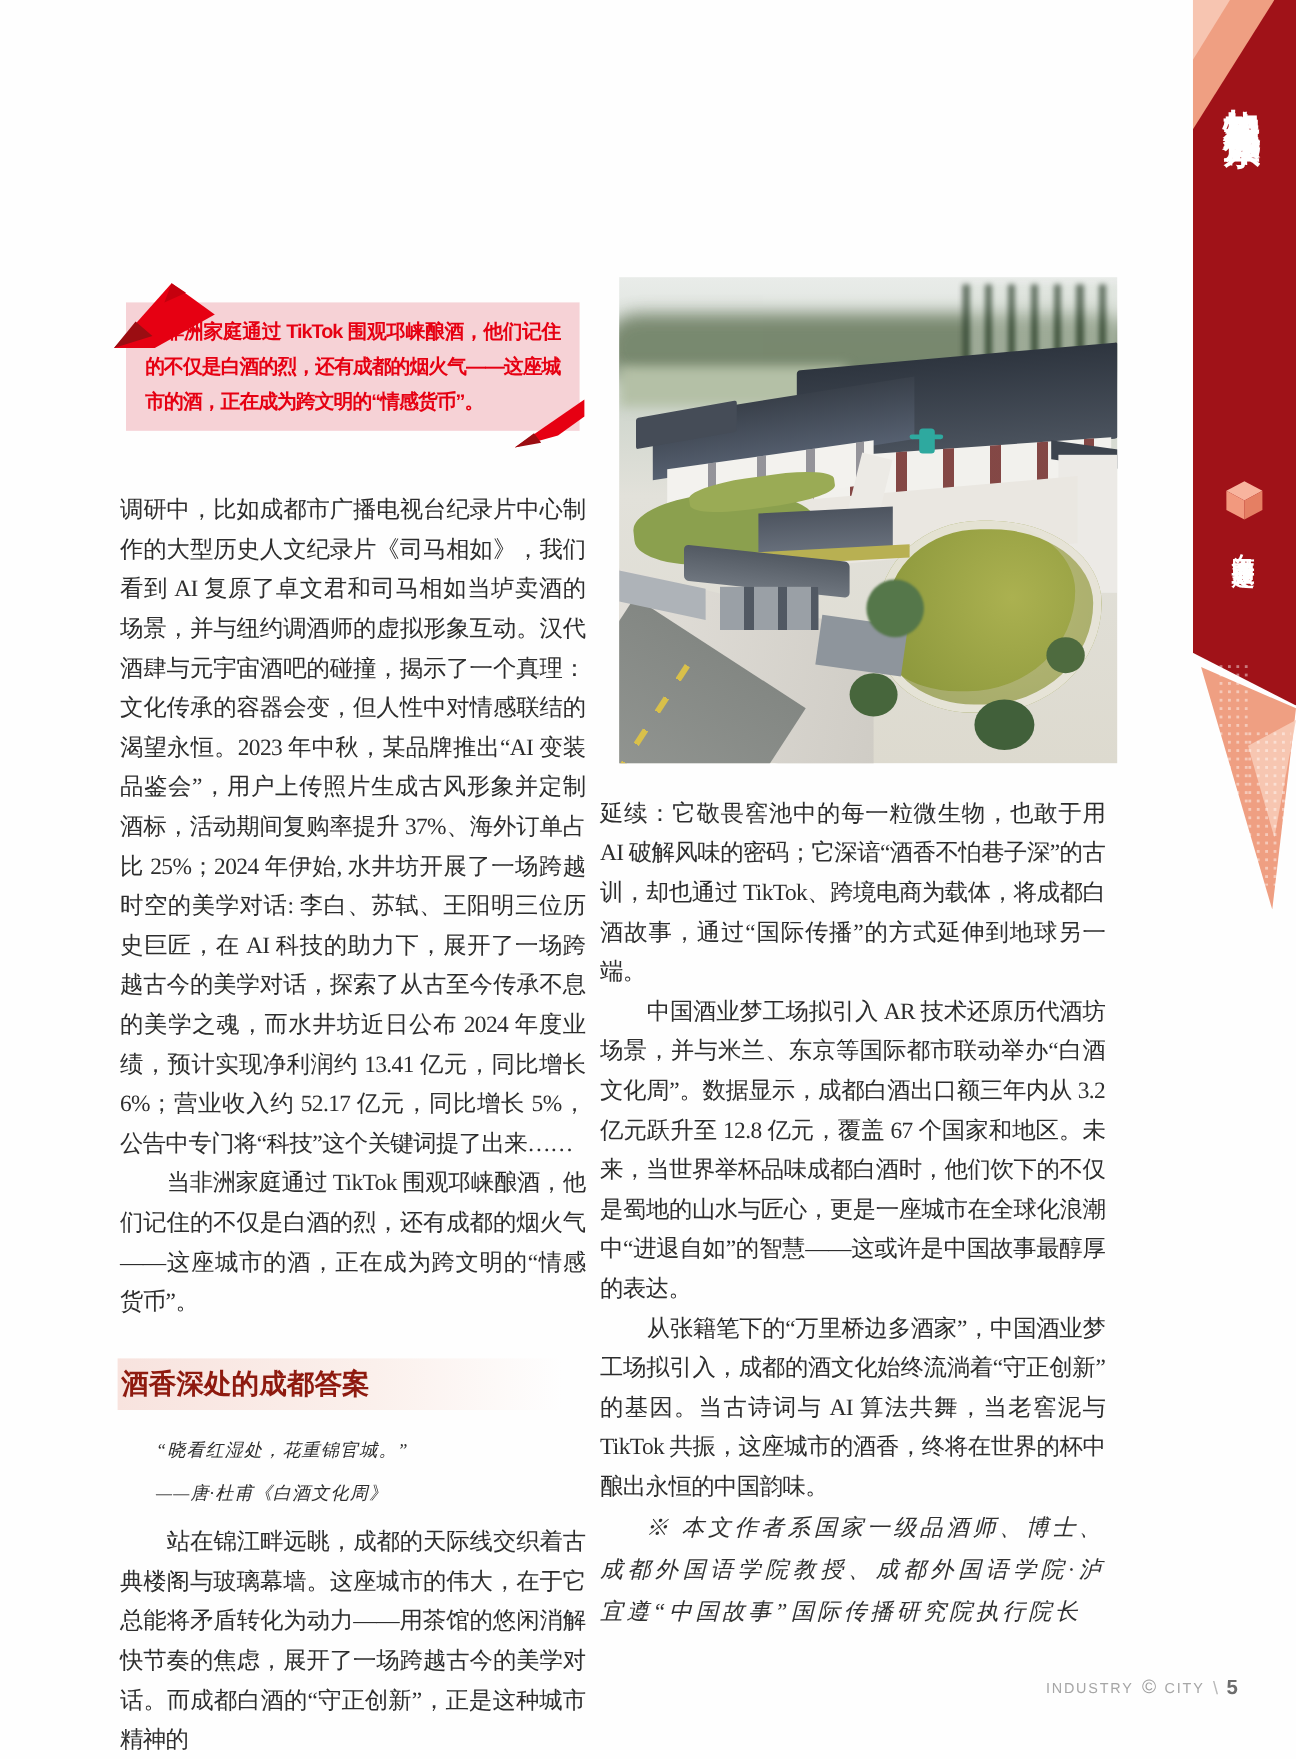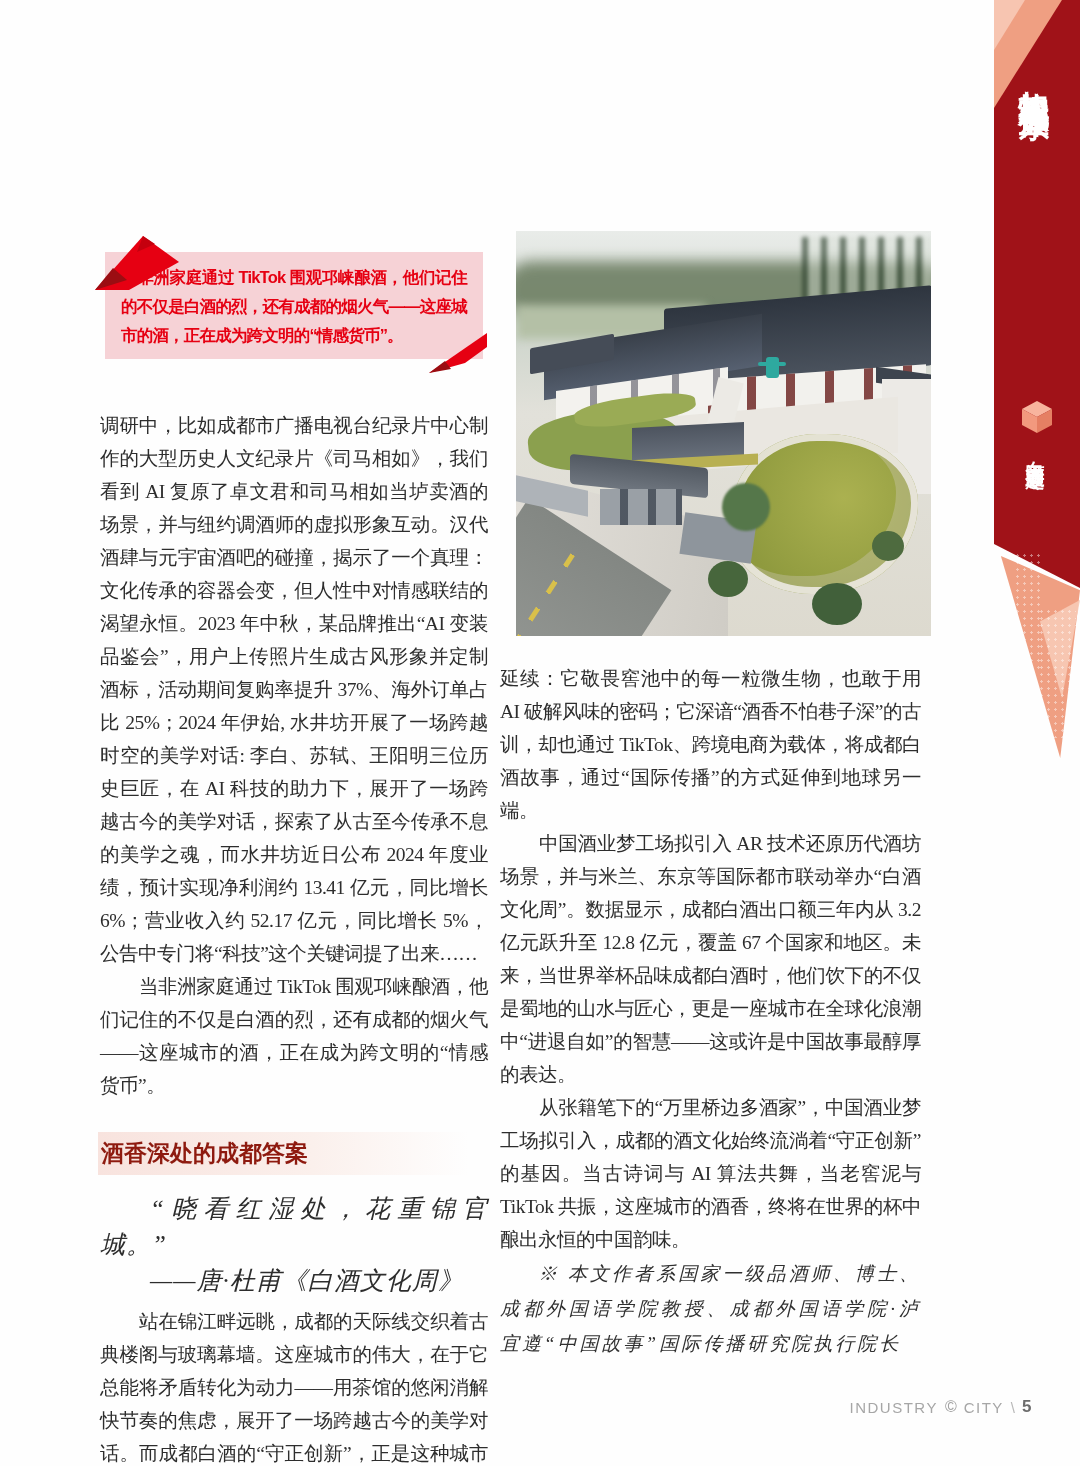--- a/index.html
+++ b/index.html
@@ -31,35 +31,35 @@
   .heading-strip{
     margin:30px 0 16px -2px;padding:5px 8px 5px 3px;
     background:linear-gradient(90deg,#f8e3de 0%,#fbf0ec 55%,rgba(255,255,255,0) 95%);
   }
   .heading-strip h2{
     margin:0;font-family:"Liberation Sans", sans-serif;
     font-size:23px;font-weight:700;color:#8e1a0f;letter-spacing:0;
   }
 
   
-  .poem p{font-style:italic;font-size:25px;letter-spacing:1px;line-height:36px;margin:0;}
+  .poem p{font-style:italic;font-size:15px;letter-spacing:1px;line-height:36px;margin:0;}
   .poem .poem-line{text-indent:2em;}
   .poem .poem-attr{text-indent:2em;}
   .after-poem{margin-top:6px !important;}
   .footnote{
     margin-top:18px;font-style:italic;font-size:19px;letter-spacing:3px;
     line-height:35px;text-indent:2em;color:#303030;
   }
 
   
   .footer{
     position:absolute;top:1397px;right:48px;display:flex;align-items:center;gap:7px;
     font-family:"Liberation Sans", sans-serif;color:#a6a6a6;
   }
-  .footer .brand{font-size:15px;letter-spacing:1.5px;}
+  .footer .brand{font-size:12px;letter-spacing:1.5px;}
   .footer .logo-circle{font-size:16px;line-height:1;color:#a0a0a0;}
   .footer .sep{font-size:15px;color:#b8b8b8;}
   .footer .page-num{font-size:17px;color:#6d6d6d;font-weight:600;letter-spacing:0.5px;}
 
   
   .sidebar{position:absolute;right:0;top:0;width:86px;height:780px;}
   .banner{
     position:absolute;left:0;top:0;width:86px;height:600px;background:#a01218;
     clip-path:polygon(0 0,100% 0,100% 588px,0 544px);
   }

